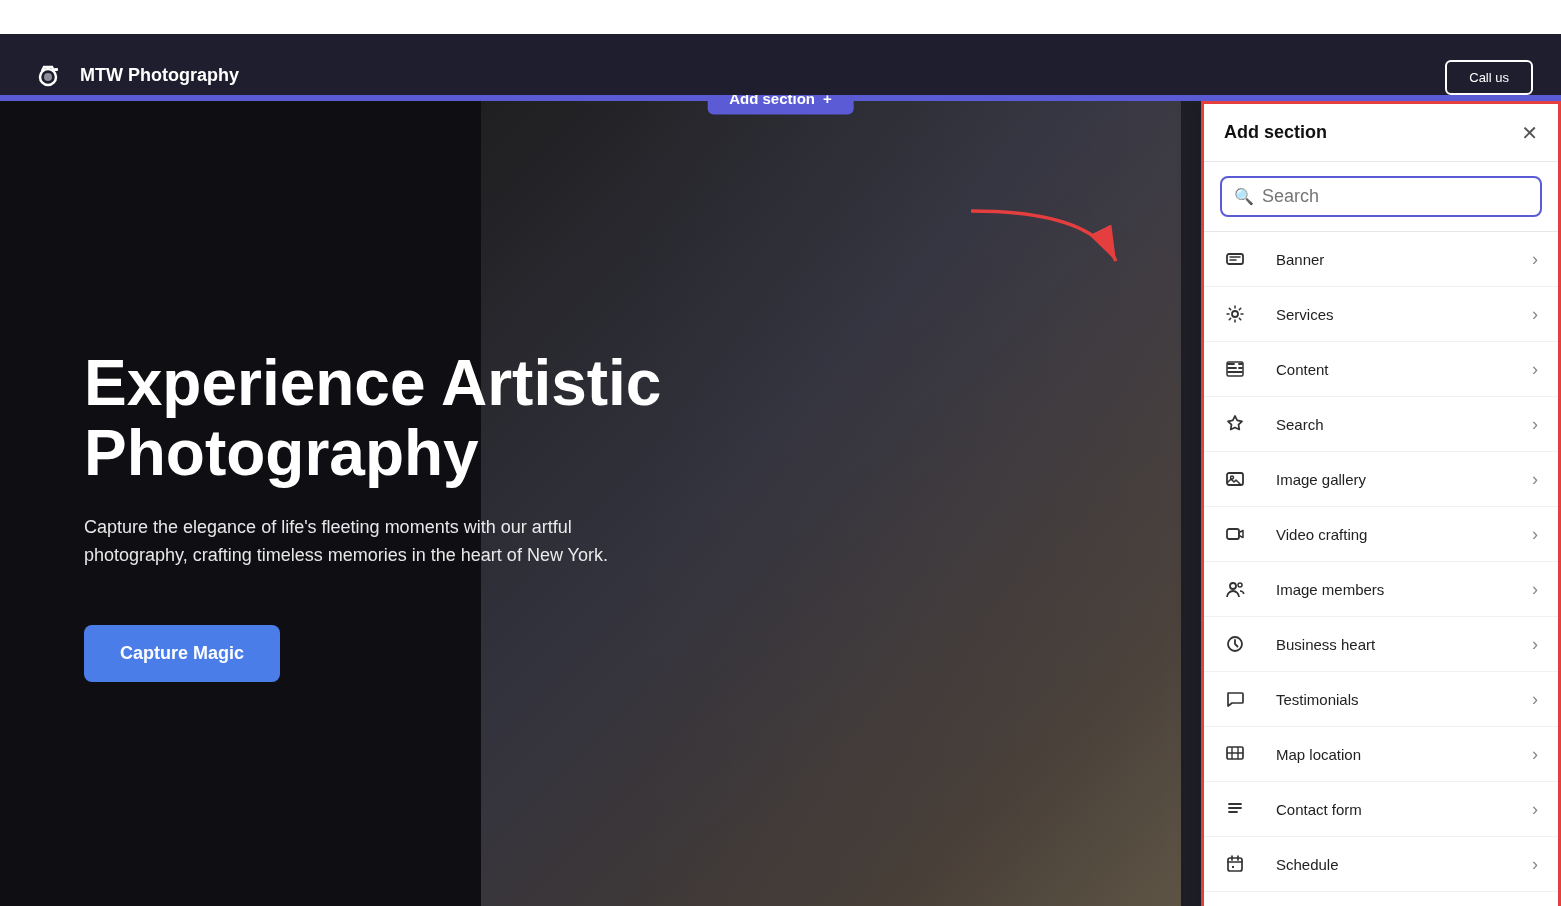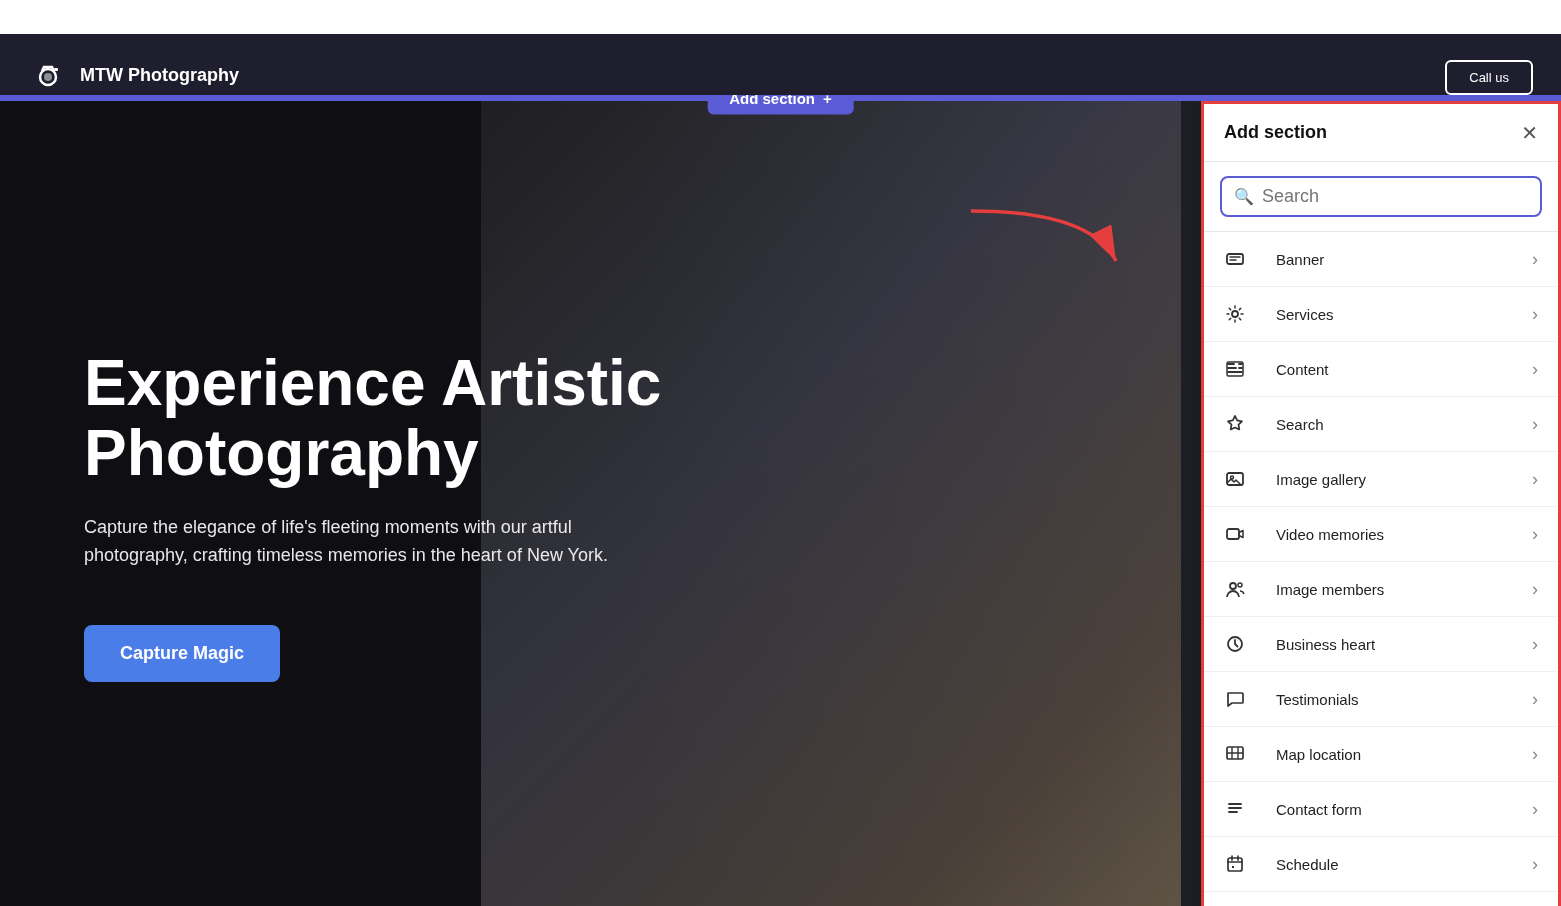--- a/index.html
+++ b/index.html
@@ -370,21 +370,21 @@
       <span class="menu-item-chevron">›</span>
     </div>
         <div class="menu-item">
       <div class="menu-item-left">
         <span class="menu-item-icon">
               <svg width="20" height="20" viewBox="0 0 20 20" fill="none">
                 <rect x="2" y="5" width="12" height="10" rx="2" stroke="#333" stroke-width="1.8" fill="none"></rect>
                 <path d="M14 8.5l4-2v7l-4-2V8.5z" stroke="#333" stroke-width="1.5" fill="none" stroke-linejoin="round"></path>
               </svg>
             </span>
-        <span class="menu-item-label">Video memories</span>
+        <span class="menu-item-label">Video crafting</span>
       </div>
       <span class="menu-item-chevron">›</span>
     </div>
         <div class="menu-item">
       <div class="menu-item-left">
         <span class="menu-item-icon">
               <svg width="20" height="20" viewBox="0 0 20 20" fill="none">
                 <circle cx="8" cy="7" r="3" stroke="#333" stroke-width="1.8" fill="none"></circle>
                 <path d="M2 18c0-3.3 2.7-6 6-6s6 2.7 6 6" stroke="#333" stroke-width="1.8" fill="none"></path>
                 <circle cx="15" cy="6" r="2" stroke="#333" stroke-width="1.5" fill="none"></circle>

